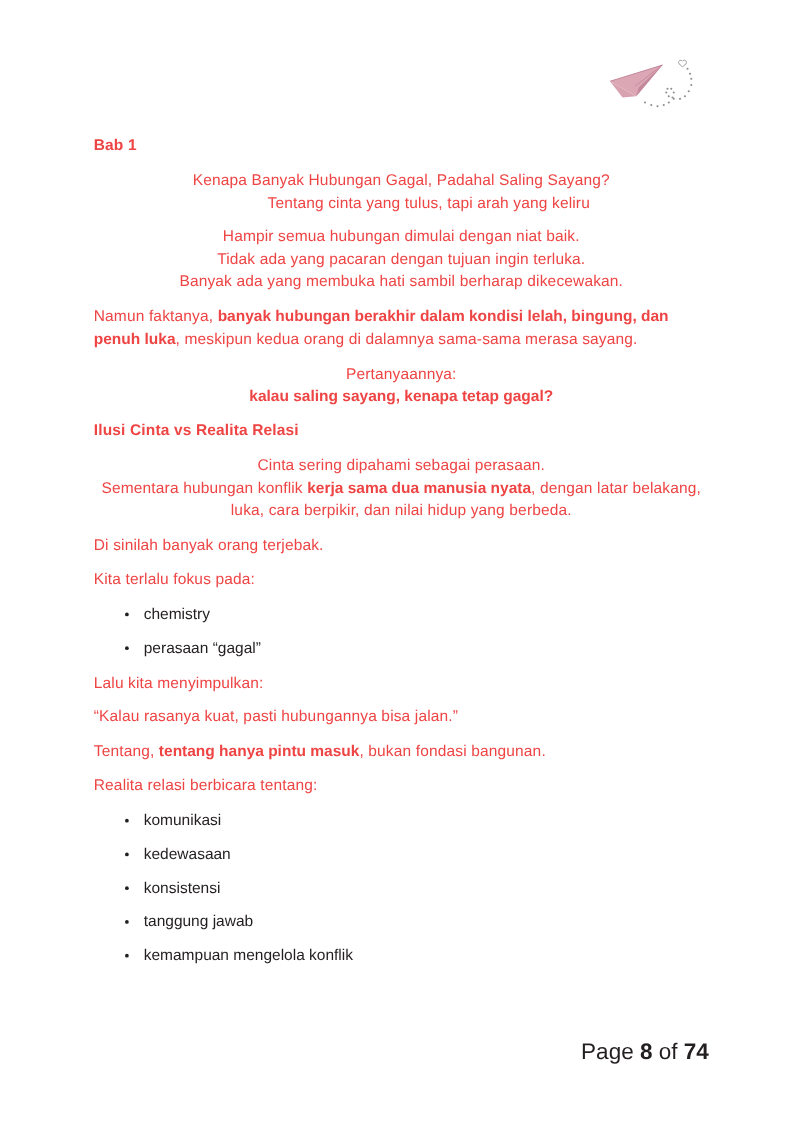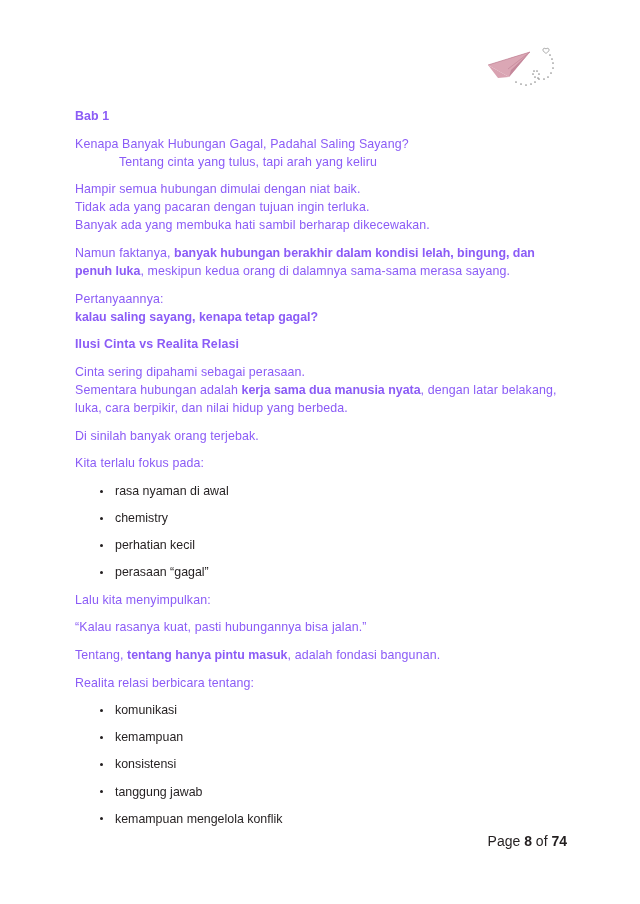--- a/index.html
+++ b/index.html
@@ -37,27 +37,27 @@
   .content {
     position: absolute;
     left: 75px;
     top: 107px;
     width: 492px;
   }
 
   .blk {
     font-size: 12.4px;
     line-height: 18.1px;
-    color: #8b5cf6;
+    color: #ef4444;
     letter-spacing: 0.01em;
   }
   .para   { margin-top: 9.5px; }
   .para.first { margin-top: 0; }
 
-  .line { display: block; white-space: normal; }
+  .line { display: block; white-space: normal; text-align: center; }
 
   b, .b {
     font-weight: 700;
     letter-spacing: 0;
   }
   .i {
     margin-left: 44px;
   }
 
   .heading {
@@ -91,21 +91,21 @@
     background: #231f20;
   }
 
   
   .footer {
     position: absolute;
     left: 75px;
     top: 833px;
     width: 492px;
     text-align: right;
-    font-size: 14px;
+    font-size: 18px;
     line-height: 16px;
     color: #231f20;
   }
 </style>
 </head>
 <body>
 
 <div class="page">
 
   <div class="deco">
@@ -171,47 +171,45 @@
 
     <div class="blk para">
       <span class="line">Pertanyaannya:</span>
       <span class="line b">kalau saling sayang, kenapa tetap gagal?</span>
     </div>
 
     <div class="blk heading para">Ilusi Cinta vs Realita Relasi</div>
 
     <div class="blk para">
       <span class="line">Cinta sering dipahami sebagai perasaan.</span>
-      <span class="line"><span>Sementara hubungan adalah </span><span class="b">kerja sama dua manusia nyata</span><span>, dengan latar belakang, luka, cara berpikir, dan nilai hidup yang berbeda.</span></span>
+      <span class="line"><span>Sementara hubungan konflik </span><span class="b">kerja sama dua manusia nyata</span><span>, dengan latar belakang, luka, cara berpikir, dan nilai hidup yang berbeda.</span></span>
     </div>
 
     <div class="blk para">Di sinilah banyak orang terjebak.</div>
 
     <div class="blk para">Kita terlalu fokus pada:</div>
 
     <ul class="bullets">
-      <li>rasa nyaman di awal</li>
       <li>chemistry</li>
-      <li>perhatian kecil</li>
       <li>perasaan “gagal”</li>
     </ul>
 
     <div class="blk para">Lalu kita menyimpulkan:</div>
 
     <div class="blk para">“Kalau rasanya kuat, pasti hubungannya bisa jalan.”</div>
 
     <div class="blk para">
-      <span>Tentang, </span><span class="b">tentang hanya pintu masuk</span><span>, adalah fondasi bangunan.</span>
+      <span>Tentang, </span><span class="b">tentang hanya pintu masuk</span><span>, bukan fondasi bangunan.</span>
     </div>
 
     <div class="blk para">Realita relasi berbicara tentang:</div>
 
     <ul class="bullets">
       <li>komunikasi</li>
-      <li>kemampuan</li>
+      <li>kedewasaan</li>
       <li>konsistensi</li>
       <li>tanggung jawab</li>
       <li>kemampuan mengelola konflik</li>
     </ul>
 
   </div>
 
   <div class="footer">
     <span>Page </span><span class="b">8</span><span> of </span><span class="b">74</span>
   </div>

